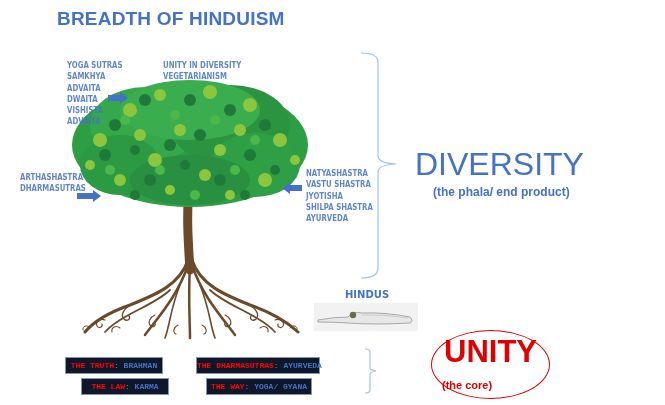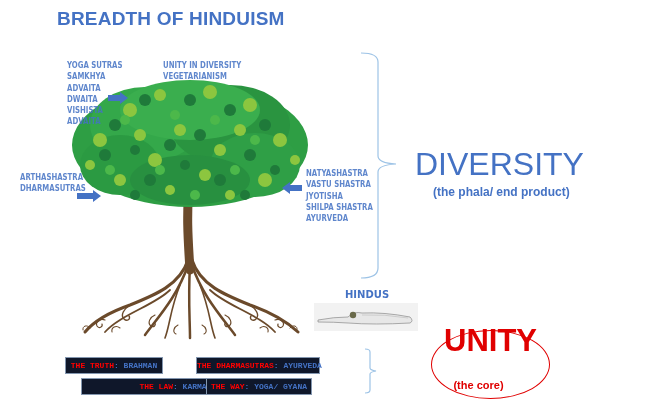--- a/index.html
+++ b/index.html
@@ -14,22 +14,22 @@
   .lbl div { display: block; }
   .diversity { left: 415px; top: 146px; font-size: 32px; font-weight: normal; color: #4472c4; white-space: nowrap; }
   .diversity-sub { left: 433px; top: 185px; font-size: 12px; font-weight: bold; color: #4472c4; white-space: nowrap; }
   .box { border: 1px solid #8497b0; background: #0f172a; height: 15px; line-height: 15px;
          font-size: 8px; font-weight: bold; font-family: Liberation Mono, monospace;
          white-space: nowrap; text-align: center; }
   .box .k { color: #ff0000; }
   .box .v { color: #4472c4; }
   .unity-oval { left: 431px; top: 330px; width: 119px; height: 69px; border: 1.5px solid #e00000;
                 border-radius: 50%; box-sizing: border-box; }
-  .unity { left: 431px; top: 323px; width: 119px; text-align: center; font-size: 31px; font-weight: bold; color: #e00000; }
-  .unity-sub { left: 419px; top: 379px; width: 119px; text-align: center; font-size: 11px; font-weight: bold; color: #e00000; }
+  .unity { left: 431px; top: 334px; width: 119px; text-align: center; font-size: 31px; font-weight: bold; color: #e00000; }
+  .unity-sub { left: 442px; top: 379px; width: 119px; font-size: 11px; font-weight: bold; color: #e00000; }
   .hindus-lbl { left: 345px; top: 289px; font-size: 10px; color: #4472c4; font-weight: bold;
                 font-family: "DejaVu Sans", sans-serif; }
 </style>
 </head>
 <body>
 
 <div class="abs title">BREADTH OF HINDUISM</div>
 
 <svg class="abs" style="left:60px;top:70px;" width="260" height="270" viewBox="0 0 260 270">
   <g stroke="#6b4a2b" fill="none" stroke-linecap="round">
@@ -175,21 +175,21 @@
   <circle cx="39" cy="12" r="3.2" fill="#6a6a4a"></circle>
   <path d="M48 12 Q70 11 94 15" fill="none" stroke="#b0b0b0" stroke-width="0.5"></path>
 </svg>
 
 <div class="abs box" style="left:65px;top:357px;width:96px;">
   <span class="k">THE TRUTH</span><span class="v">: </span><span class="v">BRAHMAN</span>
 </div>
 <div class="abs box" style="left:196px;top:357px;width:122px;">
   <span class="k">THE DHARMASUTRAS</span><span class="v">: </span><span class="v">AYURVEDA</span>
 </div>
-<div class="abs box" style="left:81px;top:378px;width:86px;padding-left:48px;">
+<div class="abs box" style="left:81px;top:378px;width:86px;">
   <span class="k">THE LAW</span><span class="v">: </span><span class="v">KARMA</span>
 </div>
 <div class="abs box" style="left:206px;top:378px;width:104px;">
   <span class="k">THE WAY</span><span class="v">: </span><span class="v">YOGA/ GYANA</span>
 </div>
 
 <svg class="abs" style="left:364px;top:348px;" width="16" height="46" viewBox="0 0 16 46">
   <path d="M1 1 Q6 1 6 4 L6 20 Q6 22 12 23 Q6 24 6 26 L6 42 Q6 45 1 45" fill="none" stroke="#9dc3e6" stroke-width="1.2"></path>
 </svg>
 

